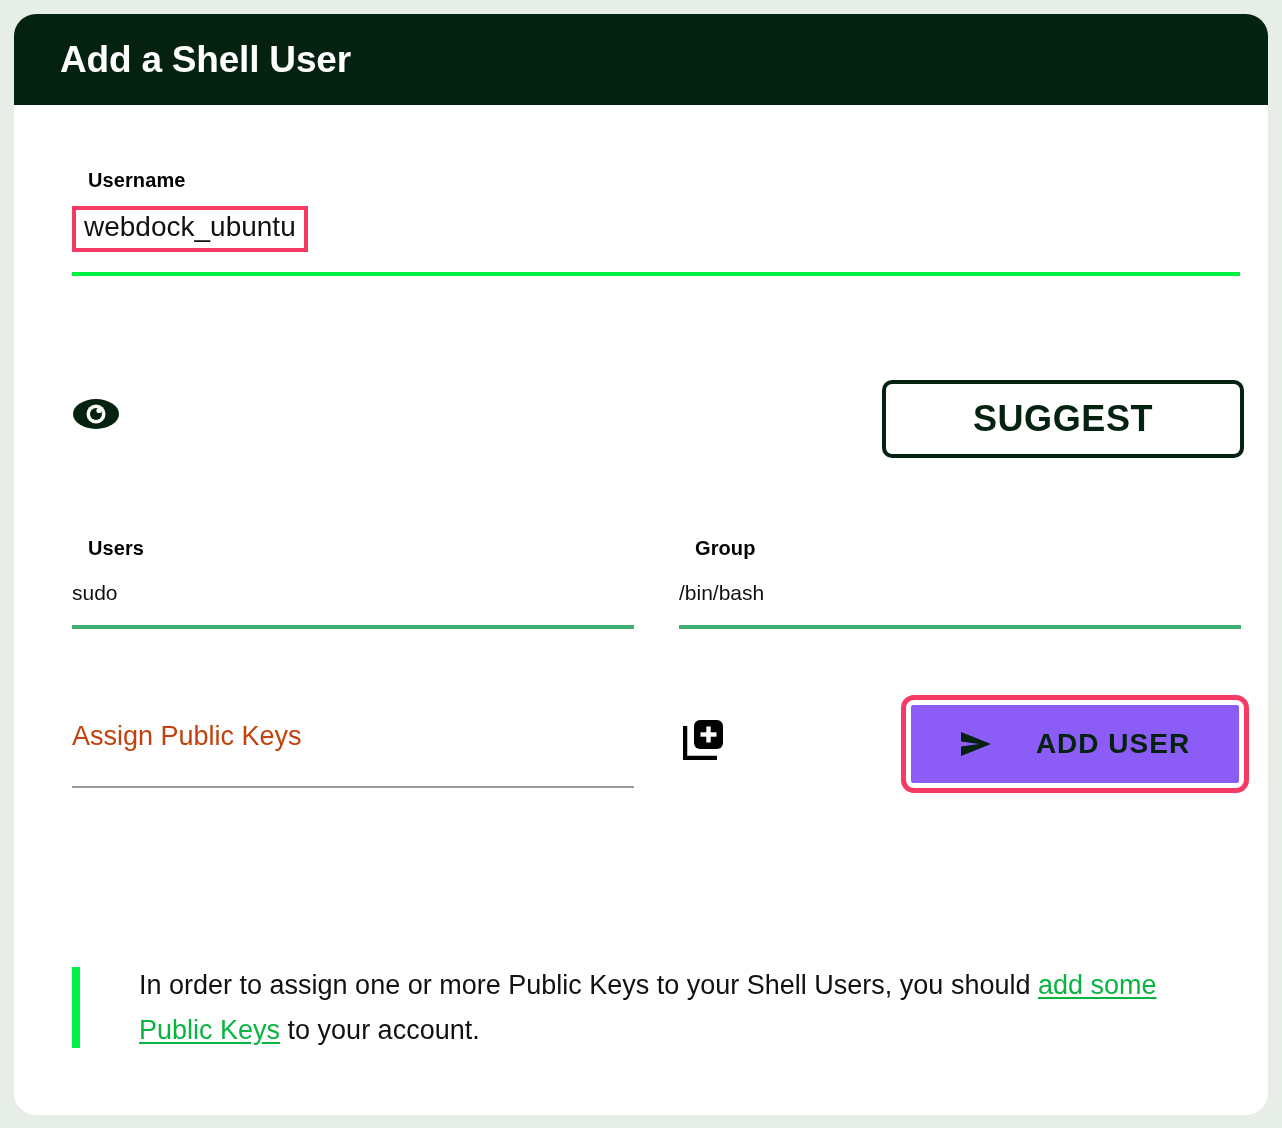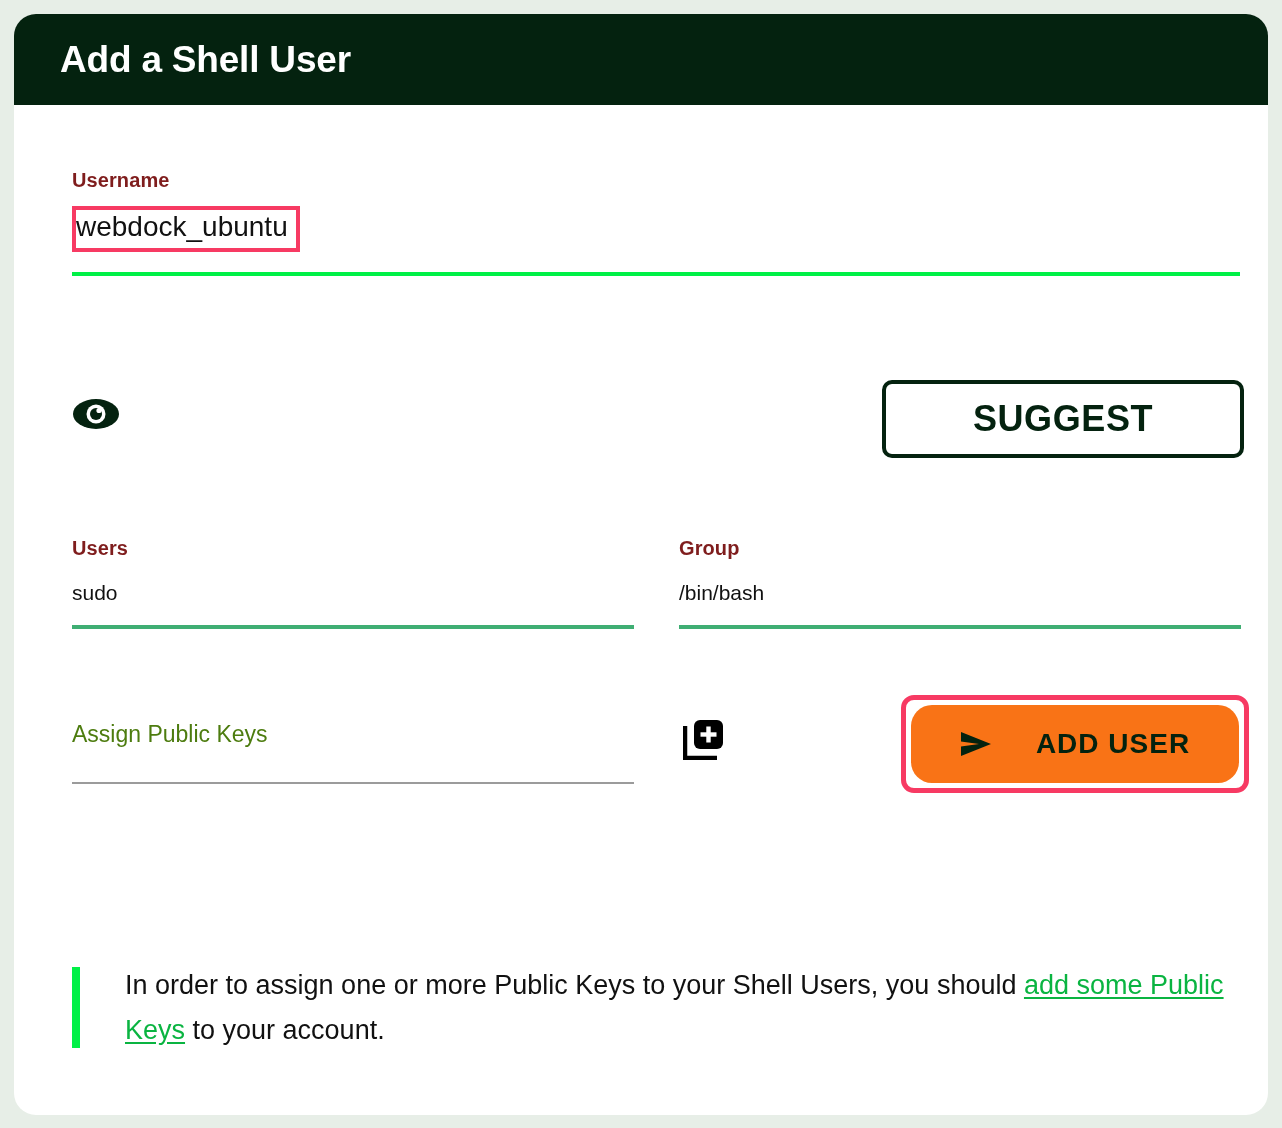--- a/index.html
+++ b/index.html
@@ -43,24 +43,25 @@
     letter-spacing: -0.2px;
   }
 
   .card-body {
     position: relative;
     padding: 0 44px 0 44px;
   }
 
   
   .field-label {
-    color: #7f1d1d;
+    color: #000000;
     font-size: 20px;
     font-weight: bold;
     letter-spacing: 0.1px;
+    margin-left: 16px;
   }
   .field-value {
     font-size: 21px;
     color: #111111;
     line-height: 1;
   }
   .underline-bright { height: 4px; background: #00f046; width: 100%; }
   .underline-teal   { height: 4px; background: #3fae73; width: 100%; }
   .underline-gray   { height: 2px; background: #9b9b9b; width: 100%; }
 
@@ -68,21 +69,21 @@
   .hl {
     border: 4px solid #f73a63;
     display: inline-block;
     box-sizing: border-box;
   }
 
   
   .username-block { position: absolute; left: 58px; top: 64px; width: 1168px; }
   .username-label { margin-bottom: 14px; }
   .username-box {
-    padding: 3px 8px 7px 0;
+    padding: 3px 8px 7px 8px;
     background: #ffffff;
   }
   .username-box .field-value { font-size: 28px; }
   .username-rule { margin-top: 20px; }
 
   
   .password-row { position: absolute; left: 58px; top: 230px; width: 1168px; height: 120px; }
   .eye-icon {
     position: absolute; left: 0px; top: 62px;
     width: 48px; height: 34px;
@@ -127,22 +128,22 @@
   .gs-col { position: absolute; top: 0; width: 562px; }
   .gs-col.left  { left: 0px; }
   .gs-col.right { left: 607px; }
   .gs-label { margin-bottom: 22px; }
   .gs-rule { margin-top: 22px; }
 
   
   .keys-row { position: absolute; left: 58px; top: 590px; width: 1170px; height: 120px; }
   .keys-field { position: absolute; left: 0; top: 28px; width: 562px; }
   .keys-placeholder {
-    font-size: 23px;
-    color: #4d7c0f;
+    font-size: 27px;
+    color: #c2410c;
     line-height: 1;
   }
   .keys-rule { margin-top: 36px; }
 
   .library-add-icon {
     position: absolute;
     left: 611px;
     top: 23px;
     width: 42px;
     height: 42px;
@@ -155,23 +156,23 @@
     width: 348px;
     height: 98px;
     border: 5px solid #f73a63;
     border-radius: 13px;
     box-sizing: border-box;
     padding: 5px;
   }
   .adduser-button {
     width: 100%;
     height: 100%;
-    background: #f97316;
+    background: #8b5cf6;
     border: none;
-    border-radius: 21px;
+    border-radius: 2px;
     display: flex;
     align-items: center;
     justify-content: center;
     gap: 42px;
     cursor: pointer;
     font-family: "Liberation Sans", sans-serif;
   }
   .adduser-label {
     color: #04220f;
     font-size: 28px;
@@ -194,20 +195,21 @@
     background: #00f046;
     flex: 0 0 8px;
     margin-top: 4px;
     margin-bottom: 4px;
   }
   .note-text {
     padding-left: 45px;
     font-size: 27px;
     line-height: 1.65;
     color: #111111;
+    margin-left: 14px;
   }
   .note-link {
     color: #0ab441;
     text-decoration: underline;
     text-decoration-color: #0ab441;
     text-underline-offset: 3px;
     cursor: pointer;
   }
 </style>
 </head>

